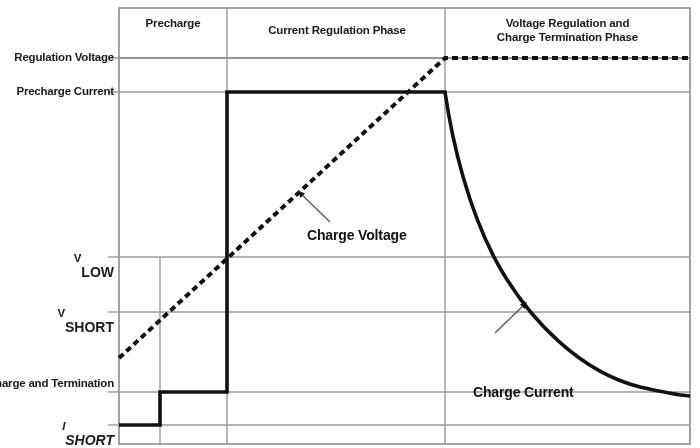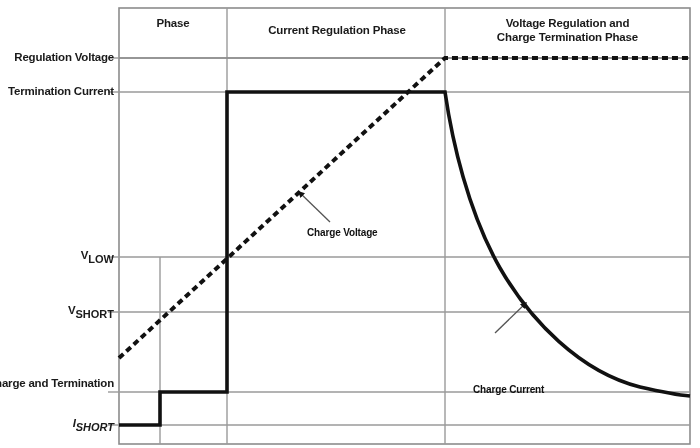--- a/index.html
+++ b/index.html
@@ -30,38 +30,38 @@
     position: absolute;
     text-align: right;
     font-size: 11.5px;
     font-weight: bold;
     color: #1a1a1a;
     line-height: 1.18;
     letter-spacing: -0.2px;
     white-space: nowrap;
   }
   .axis-label .sub {
-    font-size: 11px;
+    font-size: 14px;
     vertical-align: baseline;
     position: relative;
-    top: 4px;
+    top: 15px;
     letter-spacing: 0;
   }
   .phase-label {
     position: absolute;
     text-align: center;
     font-size: 11.5px;
     font-weight: bold;
     color: #1a1a1a;
     line-height: 1.22;
     letter-spacing: -0.15px;
   }
   .curve-annotation {
     position: absolute;
-    font-size: 10px;
+    font-size: 14px;
     font-weight: bold;
     color: #111111;
     letter-spacing: -0.15px;
     white-space: nowrap;
   }
 </style>
 </head>
 <body>
 
 <div id="figure">
@@ -111,41 +111,41 @@
     <line x1="330" y1="222" x2="299" y2="192" stroke="#555555" stroke-width="1.3" marker-end="url(#arrow-head)"></line>
     <line x1="495" y1="333" x2="526" y2="303" stroke="#555555" stroke-width="1.3" marker-end="url(#arrow-head)"></line>
 
   </svg>
 
   <div class="axis-label" style="right:586px; top:51px;">
     <span>Regulation Voltage</span>
   </div>
 
   <div class="axis-label" style="right:586px; top:85px;">
-    <span>Termination Current</span>
+    <span>Precharge Current</span>
   </div>
 
   <div class="axis-label" style="right:586px; top:249px;">
     <span>V</span><span class="sub">LOW</span>
   </div>
 
   <div class="axis-label" style="right:586px; top:304px;margin-left:31px;">
     <span>V</span><span class="sub">SHORT</span>
   </div>
 
   <div class="axis-label" style="right:586px; top:377px; width:150px; text-align:right; white-space:normal;">
     <span>Precharge and Termination</span>
   </div>
 
   <div class="axis-label" style="right:586px; top:417px;font-style:italic;">
     <span>I</span><span class="sub">SHORT</span>
   </div>
 
   <div class="phase-label" style="left:119px; top:16px; width:108px;">
-    <div>Phase</div>
+    <div>Precharge</div>
   </div>
 
   <div class="phase-label" style="left:227px; top:23px; width:220px;">
     <div>Current Regulation Phase</div>
   </div>
 
   <div class="phase-label" style="left:445px; top:16px; width:245px;">
     <div>Voltage Regulation and</div>
     <div>Charge Termination Phase</div>
   </div>

